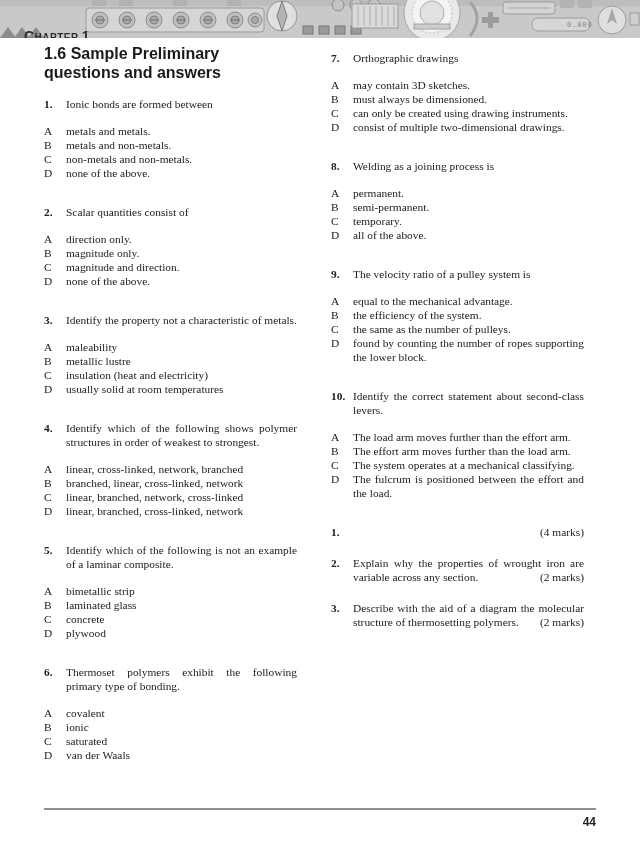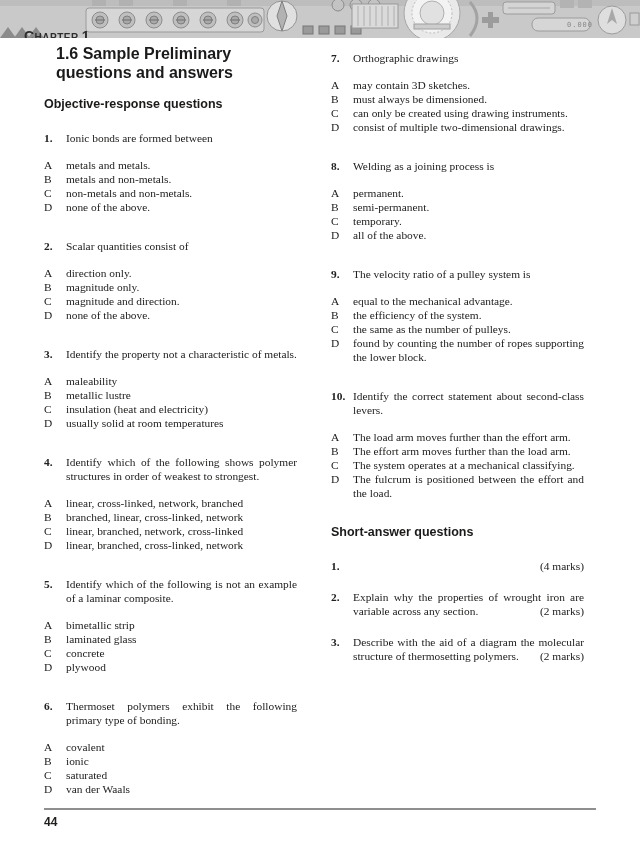--- a/index.html
+++ b/index.html
@@ -25,21 +25,21 @@
   }
   
   .content{
     display:flex;gap:34px;padding:7px 44px 0 44px;
     font-size:11.4px;line-height:14px;
   }
   .col{width:253px;}
   h1{
     font-family:"Liberation Sans", sans-serif;font-weight:bold;
     font-size:16px;line-height:18.5px;color:#1b1a19;
-    margin:0 0 15px 12px;width:250px;
+    margin:0 0 15px 0;width:250px;
   }
   h2{
     font-family:"Liberation Sans", sans-serif;font-weight:bold;
     font-size:12.5px;color:#1b1a19;margin:0 0 20px 0;
   }
   .sa-heading{margin-top:22px;}
   .question{margin-bottom:25px;}
   .q-stem{display:grid;grid-template-columns:22px 1fr;}
   .q-num{font-weight:bold;}
   .q-text{text-align:justify;}
@@ -47,21 +47,21 @@
   .option{display:grid;grid-template-columns:22px 1fr;}
   .opt-text{text-align:justify;}
   .sa-question{margin-bottom:17px;}
   .sa-text{text-align:justify;}
   .sa-text::after{content:"";display:block;clear:both;}
   .marks{float:right;white-space:nowrap;}
   
   .footer{position:absolute;left:44px;width:552px;top:808px;}
   .footer-rule{border-top:2px solid #8f8f8f;height:0;margin-bottom:5px;}
   .footer-row{
-    display:flex;justify-content:space-between;align-items:baseline;
+    display:flex;justify-content:flex-end;align-items:baseline;
     font-family:"Liberation Sans", sans-serif;font-size:11px;color:#1f1e1d;
   }
   .page-number{font-weight:bold;font-size:12px;}
   .book-title .brand{font-weight:bold;font-style:italic;margin-right:4px;}
 </style>
 </head>
 <body>
 
 <div class="banner">
   <svg width="640" height="38" viewBox="0 0 640 38">
@@ -174,21 +174,20 @@
   <div class="chapter-tag">
     <span class="chapter-word">Chapter</span><span class="chapter-num">1</span>
   </div>
   <div class="banner-display-text">0.000</div>
 </div>
 
 <div class="content">
 
   <div class="col">
     <h1>1.6 Sample Preliminary questions and answers</h1>
-    <h2>Objective-response questions</h2>
     <div>
   <div class="question">
     <div class="q-stem">
       <span class="q-num">1.</span>
       <span class="q-text">Ionic bonds are formed between</span>
     </div>
     <div class="q-options">
   <div class="option">
     <span class="opt-letter">A</span>
     <span class="opt-text">metals and metals.</span>
@@ -460,21 +459,20 @@
     <span class="opt-text">The system operates at a mechanical classifying.</span>
   </div>
 
   <div class="option">
     <span class="opt-letter">D</span>
     <span class="opt-text">The fulcrum is positioned between the effort and the load.</span>
   </div>
 </div>
   </div>
 </div>
-    <h2 class="sa-heading">Short-answer questions</h2>
     <div>
   <div class="question sa-question">
     <div class="q-stem">
       <span class="q-num">1.</span>
       <span class="q-text sa-text"><span class="marks">(4 marks)</span></span>
     </div>
   </div>
 
   <div class="question sa-question">
     <div class="q-stem">

